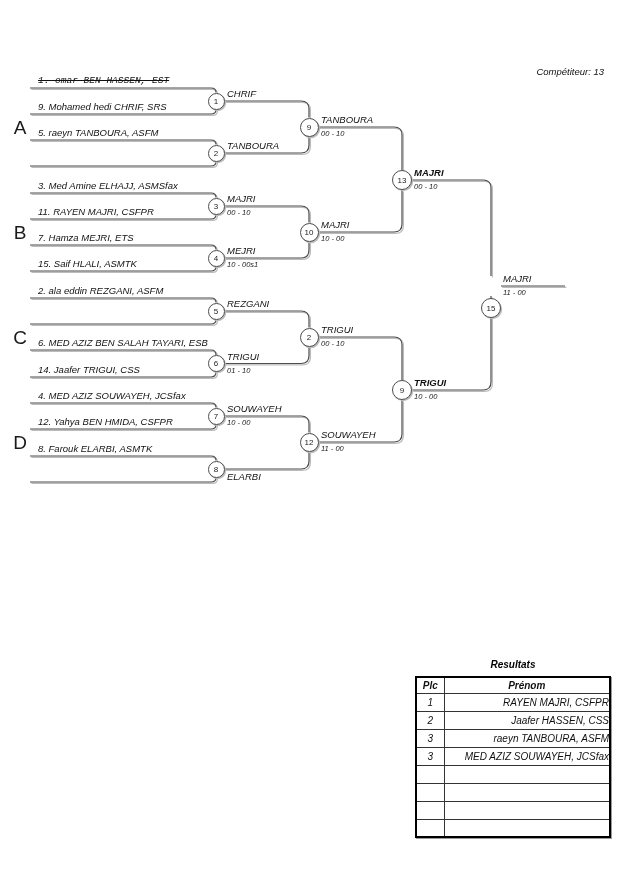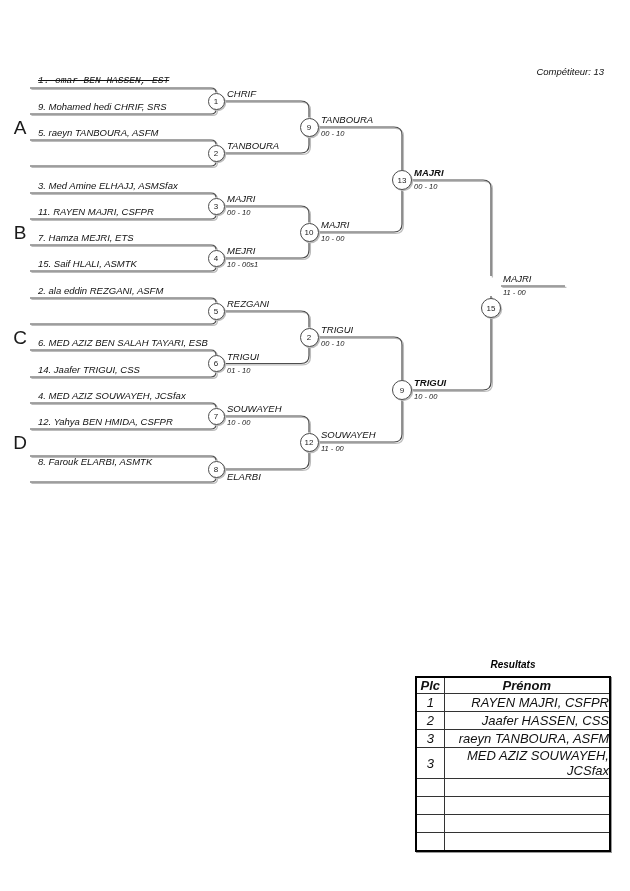--- a/index.html
+++ b/index.html
@@ -39,21 +39,21 @@
   .results-title{
     position:absolute;left:415px;top:659px;width:196px;text-align:center;
     font-size:10px;font-weight:bold;font-style:italic;color:#000;
   }
   table.results{
     position:absolute;left:415px;top:676px;width:196px;
     border-collapse:collapse;border:2px solid #000;
     box-shadow:1px 1px 0 #999;
   }
   table.results th,table.results td{
-    border:1px solid #333;font-size:13px;font-style:italic;color:#111;
+    border:1px solid #333;font-size:10px;font-style:italic;color:#111;
     padding:0 0 0 0;height:18px;box-sizing:border-box;background:#fff;
   }
   table.results th{font-weight:bold;height:16px;text-align:center;}
   td.plc{width:28px;text-align:center;}
   td.nm{text-align:right;padding-left:8px;}
 </style>
 </head>
 <body>
 
 <div class="page">
@@ -117,21 +117,21 @@
   <div class="pn" style="left:38px;top:180px;">3. Med Amine ELHAJJ, ASMSfax</div>
   <div class="pn" style="left:38px;top:206px;">11. RAYEN MAJRI, CSFPR</div>
   <div class="pn" style="left:38px;top:232px;">7. Hamza MEJRI, ETS</div>
   <div class="pn" style="left:38px;top:258px;">15. Saif HLALI, ASMTK</div>
   <div class="pn" style="left:38px;top:285px;">2. ala eddin REZGANI, ASFM</div>
   <div class="pn" style="left:38px;top:311px;"></div>
   <div class="pn" style="left:38px;top:337px;">6. MED AZIZ BEN SALAH TAYARI, ESB</div>
   <div class="pn" style="left:38px;top:364px;">14. Jaafer TRIGUI, CSS</div>
   <div class="pn" style="left:38px;top:390px;">4. MED AZIZ SOUWAYEH, JCSfax</div>
   <div class="pn" style="left:38px;top:416px;">12. Yahya BEN HMIDA, CSFPR</div>
-  <div class="pn" style="left:38px;top:443px;margin-top:13px;">8. Farouk ELARBI, ASMTK</div>
+  <div class="pn" style="left:38px;top:443px;">8. Farouk ELARBI, ASMTK</div>
   <div class="pn" style="left:38px;top:469px;"></div>
 
   <div class="mcircle" style="left:207.5px;top:92.5px;width:17px;height:17px;">1</div>
   <div class="mcircle" style="left:207.5px;top:144.5px;width:17px;height:17px;">2</div>
   <div class="mcircle" style="left:207.5px;top:197.5px;width:17px;height:17px;">3</div>
   <div class="mcircle" style="left:207.5px;top:249.5px;width:17px;height:17px;">4</div>
   <div class="mcircle" style="left:207.5px;top:302.5px;width:17px;height:17px;">5</div>
   <div class="mcircle" style="left:207.5px;top:355px;width:17px;height:17px;">6</div>
   <div class="mcircle" style="left:207.5px;top:407.5px;width:17px;height:17px;">7</div>
   <div class="mcircle" style="left:207.5px;top:460.5px;width:17px;height:17px;">8</div>

